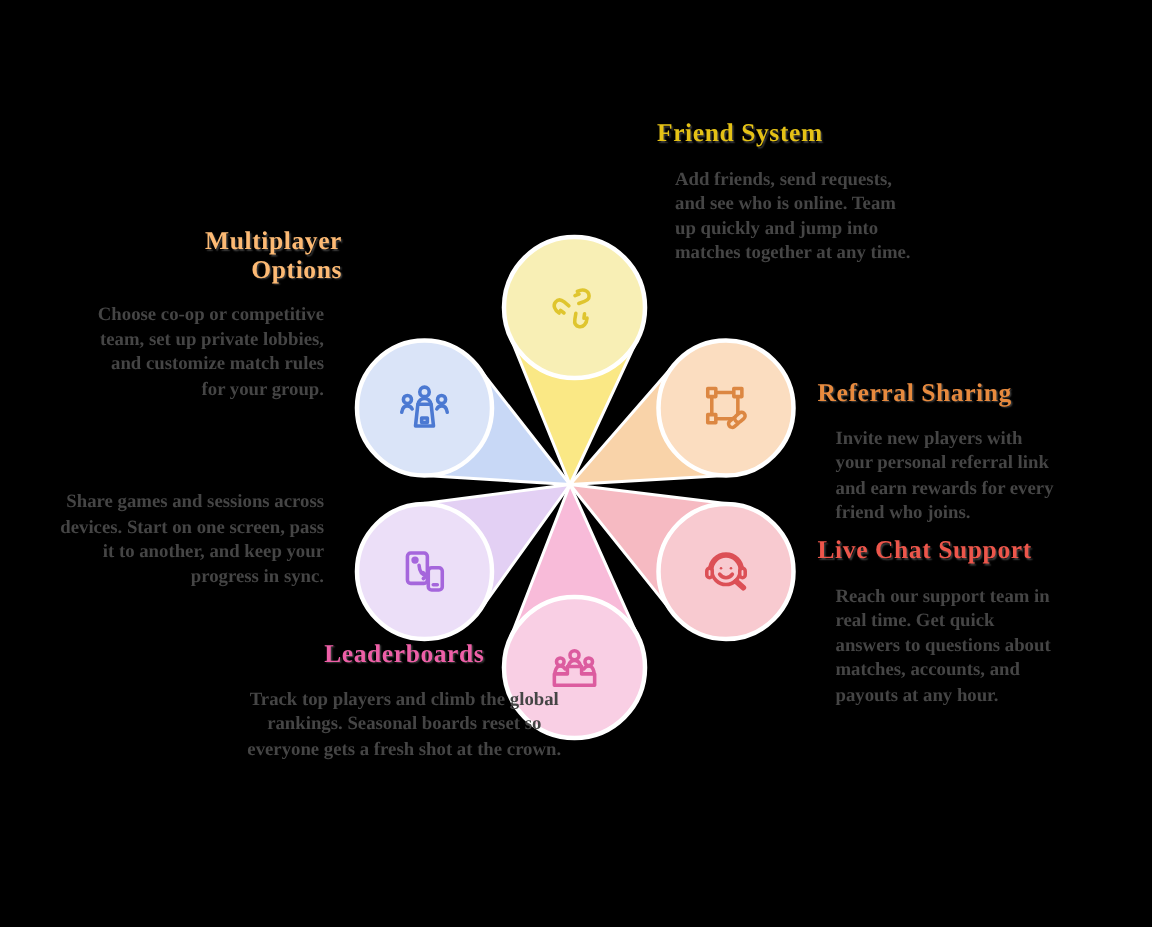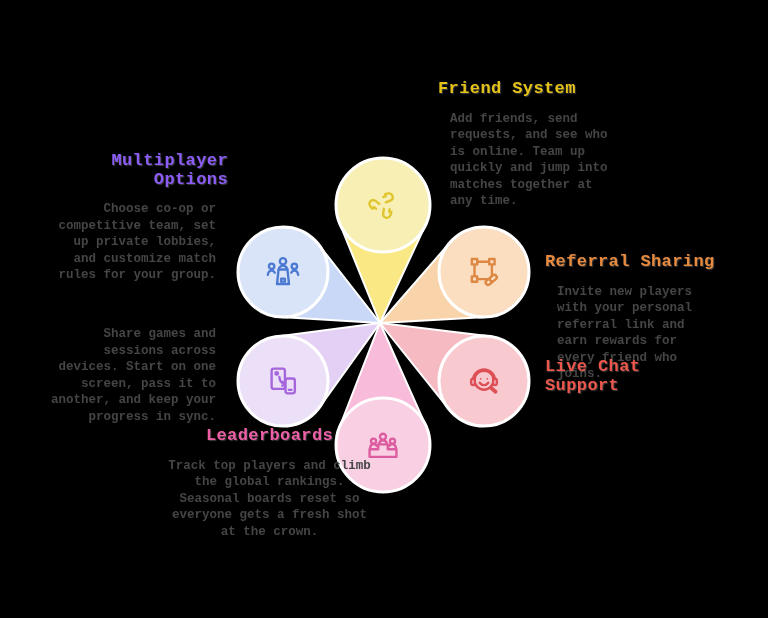--- a/index.html
+++ b/index.html
@@ -1,18 +1,18 @@
 <!DOCTYPE html>
 <html><head>
 <meta charset="utf-8">
 <style>
   html,body { margin:0; padding:0; background:#000; }
   .canvas {
     position:relative; width:768px; height:618px; background:#000;
-    overflow:hidden; font-family:Liberation Mono, monospace;
+    overflow:hidden; font-family:Liberation Serif, serif;
   }
   .flower { position:absolute; left:0; top:0; }
   .block { position:absolute; }
   .block h3 {
     margin:0 0 7px 0; font-size:17px; font-weight:bold; letter-spacing:.4px;
     text-shadow:1px 1px 1px rgba(110,110,110,.55); line-height:1.1;
   }
   .block p {
     margin:12px; font-size:12.5px; line-height:1.32; color:#454545; font-weight:bold;
   }
@@ -129,29 +129,30 @@
     <p>Add friends, send requests, and see who is online. Team up quickly and jump into matches together at any time.</p>
   </div>
 
   <div class="block pos-referral">
     <h3 style="color: rgb(231, 138, 62); margin-top: 35px;">Referral Sharing</h3>
     <p>Invite new players with your personal referral link and earn rewards for every friend who joins.</p>
   </div>
 
   <div class="block pos-livechat">
     <h3 style="color: rgb(237, 86, 75);">Live Chat Support</h3>
+    <p>Reach our support team in real time. Get quick answers to questions about matches, accounts, and payouts at any hour.</p>
   </div>
 
   <div class="block pos-leaderboards">
     <h3 style="color: rgb(238, 95, 167);">Leaderboards</h3>
     <p>Track top players and climb the global rankings. Seasonal boards reset so everyone gets a fresh shot at the crown.</p>
   </div>
 
   <div class="block pos-gamesharing">
     <p>Share games and sessions across devices. Start on one screen, pass it to another, and keep your progress in sync.</p>
   </div>
 
   <div class="block pos-multiplayer">
-    <h3 style="color: #8b5cf6;">Multiplayer Options</h3>
+    <h3 style="color: #fdba74;">Multiplayer Options</h3>
     <p>Choose co-op or competitive team, set up private lobbies, and customize match rules for your group.</p>
   </div>
 
 </div>
 
 </body></html>

